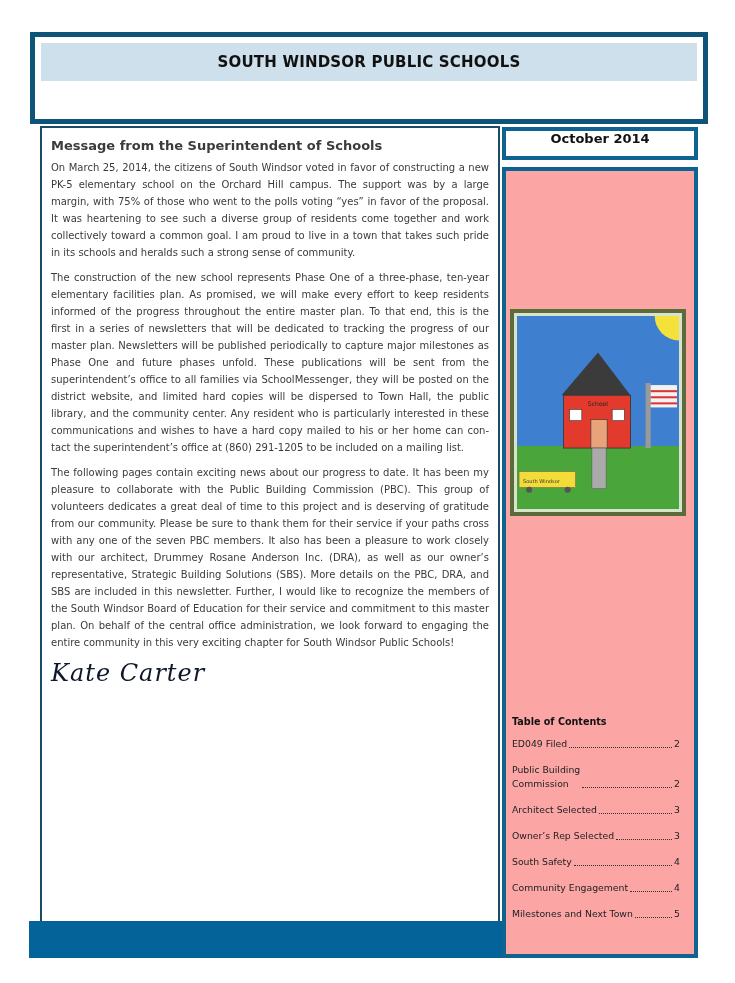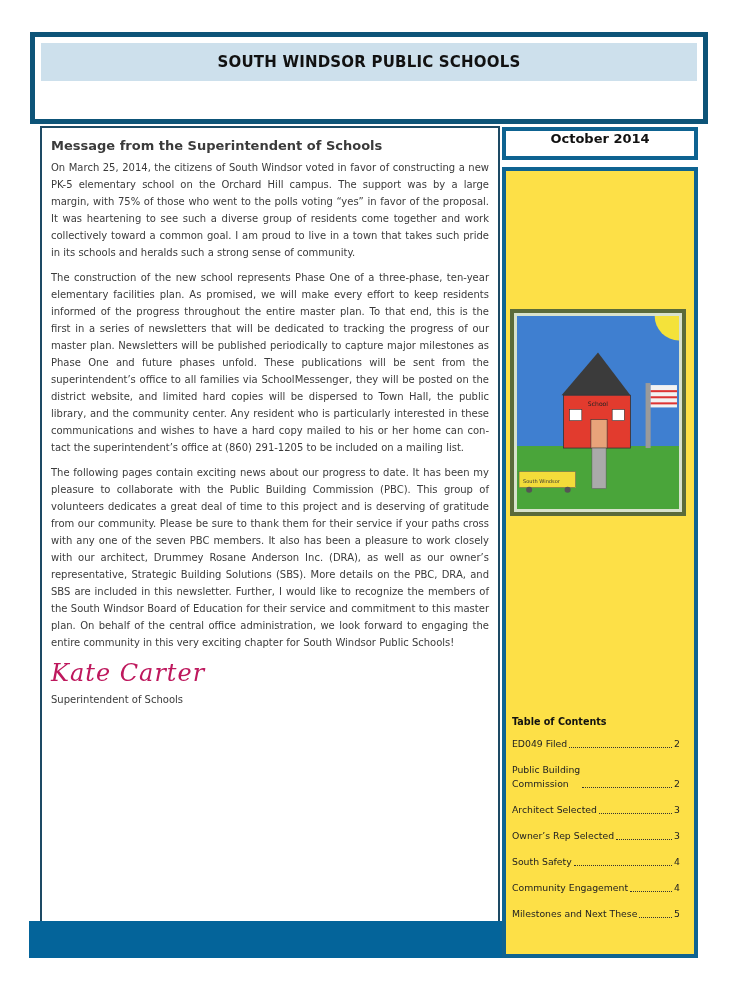--- a/index.html
+++ b/index.html
@@ -6,29 +6,29 @@
   body { width:735px; height:983px; position:relative; overflow:hidden; font-family:"DejaVu Sans", sans-serif; color:#3a3a3a; }
 
   .masthead { position:absolute; left:30px; top:32px; width:668px; height:82px; border:5px solid #0d5478; background:#ffffff; }
   .masthead .band { position:absolute; left:6px; top:6px; right:6px; height:38px; background:#cde0ec; display:flex; align-items:center; justify-content:center; }
   .masthead .org { font-family:"DejaVu Sans", sans-serif; font-size:15px; font-weight:bold; color:#111; letter-spacing:0.2px;text-align:center; }
   .masthead .title { position:absolute; left:0; right:0; top:46px; text-align:center; font-family:"DejaVu Sans", sans-serif; font-size:25px; font-weight:bold; color:#17628e; text-shadow:1px 2px 2px rgba(0,0,0,0.25); letter-spacing:-0.3px; }
 
   .letter { position:absolute; left:40px; top:126px; width:460px; height:816px; border:2px solid #1d4a64; background:#fff; box-sizing:border-box; padding:10px 9px 0 9px; }
   .letter h2 { margin:0 0 6px 0; font-size:13px; font-weight:bold; color:#3b3b3b; }
   .letter p { margin:0 0 8px 0; font-size:10px; line-height:17px; text-align:justify; color:#3b3b3b; hyphens:manual; }
-  .signature { font-family:"DejaVu Serif", serif; font-style:italic; font-size:24px; color:#be185d; margin:8px 0 4px 0; letter-spacing:1px; }
+  .signature { font-family:"DejaVu Serif", serif; font-style:italic; font-size:24px; color:#0f172a; margin:8px 0 10px 0; letter-spacing:1px; }
   .signer p { margin:0; text-align:left; }
 
   .footer-bar { position:absolute; left:29px; top:921px; width:474px; height:37px; background:#04649a; }
 
   .date-box { position:absolute; left:502px; top:127px; width:196px; height:33px; border:4px solid #0e6391; background:#fff; box-sizing:border-box; display:flex; align-items:flex-start; justify-content:center; }
   .date-box span { font-size:13px; font-weight:bold; color:#111; }
 
-  .sidebar { position:absolute; left:502px; top:167px; width:196px; height:791px; border:4px solid #0e6391; background:#fde047; box-sizing:border-box; }
+  .sidebar { position:absolute; left:502px; top:167px; width:196px; height:791px; border:4px solid #0e6391; background:#fca5a5; box-sizing:border-box; }
   .art-frame { position:absolute; left:4px; top:138px; width:176px; height:207px; background:#5b6b3a; padding:4px; box-sizing:border-box; }
   .art-inner { width:100%; height:100%; background:#d8e2cc; padding:3px; box-sizing:border-box; }
   .art-inner svg { display:block; width:100%; height:100%; }
 
   .toc { position:absolute; left:6px; top:545px; width:168px; }
   .toc h3 { margin:0 0 10px 0; font-size:9.6px; font-weight:bold; color:#111; }
   .toc-item { display:flex; align-items:flex-end; font-size:9.3px; color:#222; margin-bottom:12px; line-height:14px; }
   .toc-item .lbl { white-space:pre-line; }
   .toc-item .dots { flex:1; border-bottom:1px dotted #333; margin:0 2px 3px 2px; }
   .toc-item .pg { min-width:6px; text-align:right; }
@@ -42,21 +42,20 @@
   </div>
 </header>
 
 <section class="letter">
   <h2>Message from the Superintendent of Schools</h2>
   <p>On March 25, 2014, the citizens of South Windsor voted in favor of con­structing a new PK-5 elementary school on the Orchard Hill campus. The support was by a large margin, with 75% of those who went to the polls voting “yes” in favor of the proposal. It was heartening to see such a diverse group of residents come together and work collectively to­ward a common goal. I am proud to live in a town that takes such pride in its schools and heralds such a strong sense of community.</p>
   <p>The construction of the new school represents Phase One of a three-phase, ten-year elementary facilities plan. As promised, we will make every effort to keep residents informed of the progress throughout the entire master plan. To that end, this is the first in a series of newsletters that will be dedicated to tracking the progress of our master plan. Newsletters will be published periodically to capture major milestones as Phase One and future phases unfold.  These publications will be sent from the superintendent’s office to all families via SchoolMessenger, they will be posted on the district website, and limited hard copies will be dispersed to Town Hall, the public library, and the community cen­ter. Any resident who is particularly interested in these communications and wishes to have a hard copy mailed to his or her home can con­tact the superintendent’s office at (860) 291-1205 to be included on a mailing list.</p>
   <p>The following pages contain exciting news about our progress to date. It has been my pleasure to collaborate with the Public Building Com­mission (PBC). This group of volunteers dedicates a great deal of time to this project and is deserving of gratitude from our community. Please be sure to thank them for their service if your paths cross with any one of the seven PBC members. It also has been a pleasure to work closely with our architect, Drummey Rosane Anderson Inc. (DRA), as well as our owner’s representative, Strategic Building Solutions (SBS). More de­tails on the PBC, DRA, and SBS are included in this newsletter. Further, I would like to recognize the members of the South Windsor Board of Education for their service and commitment to this master plan. On behalf of the central office administration, we look forward to engag­ing the entire community in this very exciting chapter for South Windsor Public Schools!</p>
   <div class="signature">Kate Carter</div>
   <div class="signer">
-    <p>Superintendent of Schools</p>
   </div>
 </section>
 
 <div class="footer-bar"></div>
 
 <div class="date-box">
   <span>October 2014</span>
 </div>
 
 <aside class="sidebar">
@@ -113,18 +112,18 @@
         <span class="lbl">South Safety</span>
         <span class="dots"></span>
         <span class="pg">4</span>
       </div>
     <div class="toc-item">
         <span class="lbl">Community Engagement</span>
         <span class="dots"></span>
         <span class="pg">4</span>
       </div>
     <div class="toc-item">
-        <span class="lbl">Milestones and Next These</span>
+        <span class="lbl">Milestones and Next Town</span>
         <span class="dots"></span>
         <span class="pg">5</span>
       </div>
   </nav>
 </aside>
 
 </body></html>

